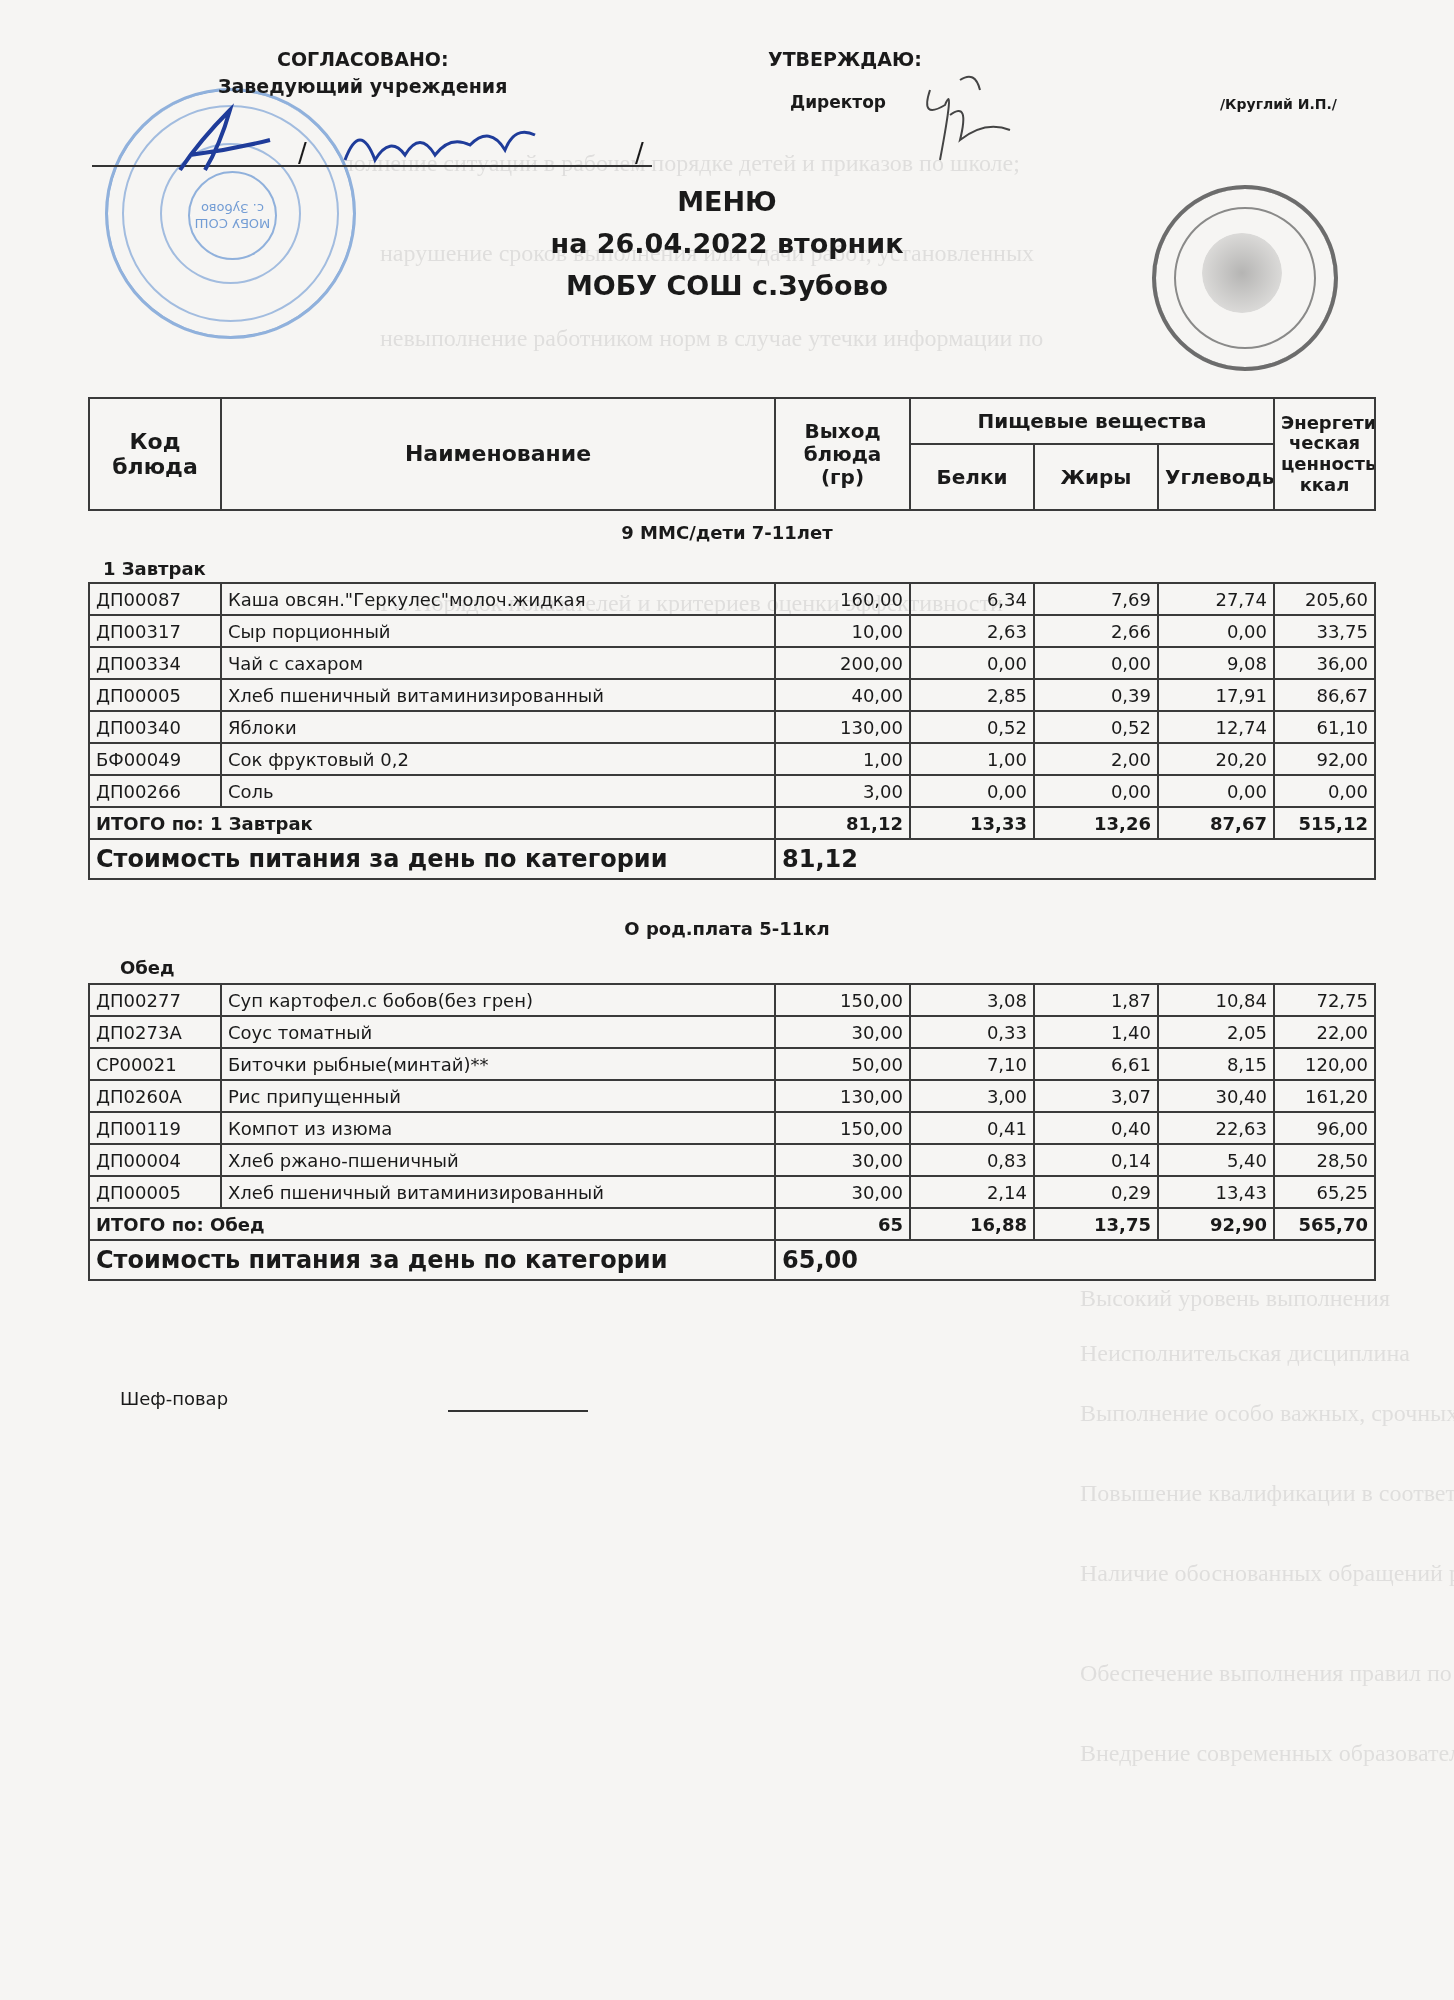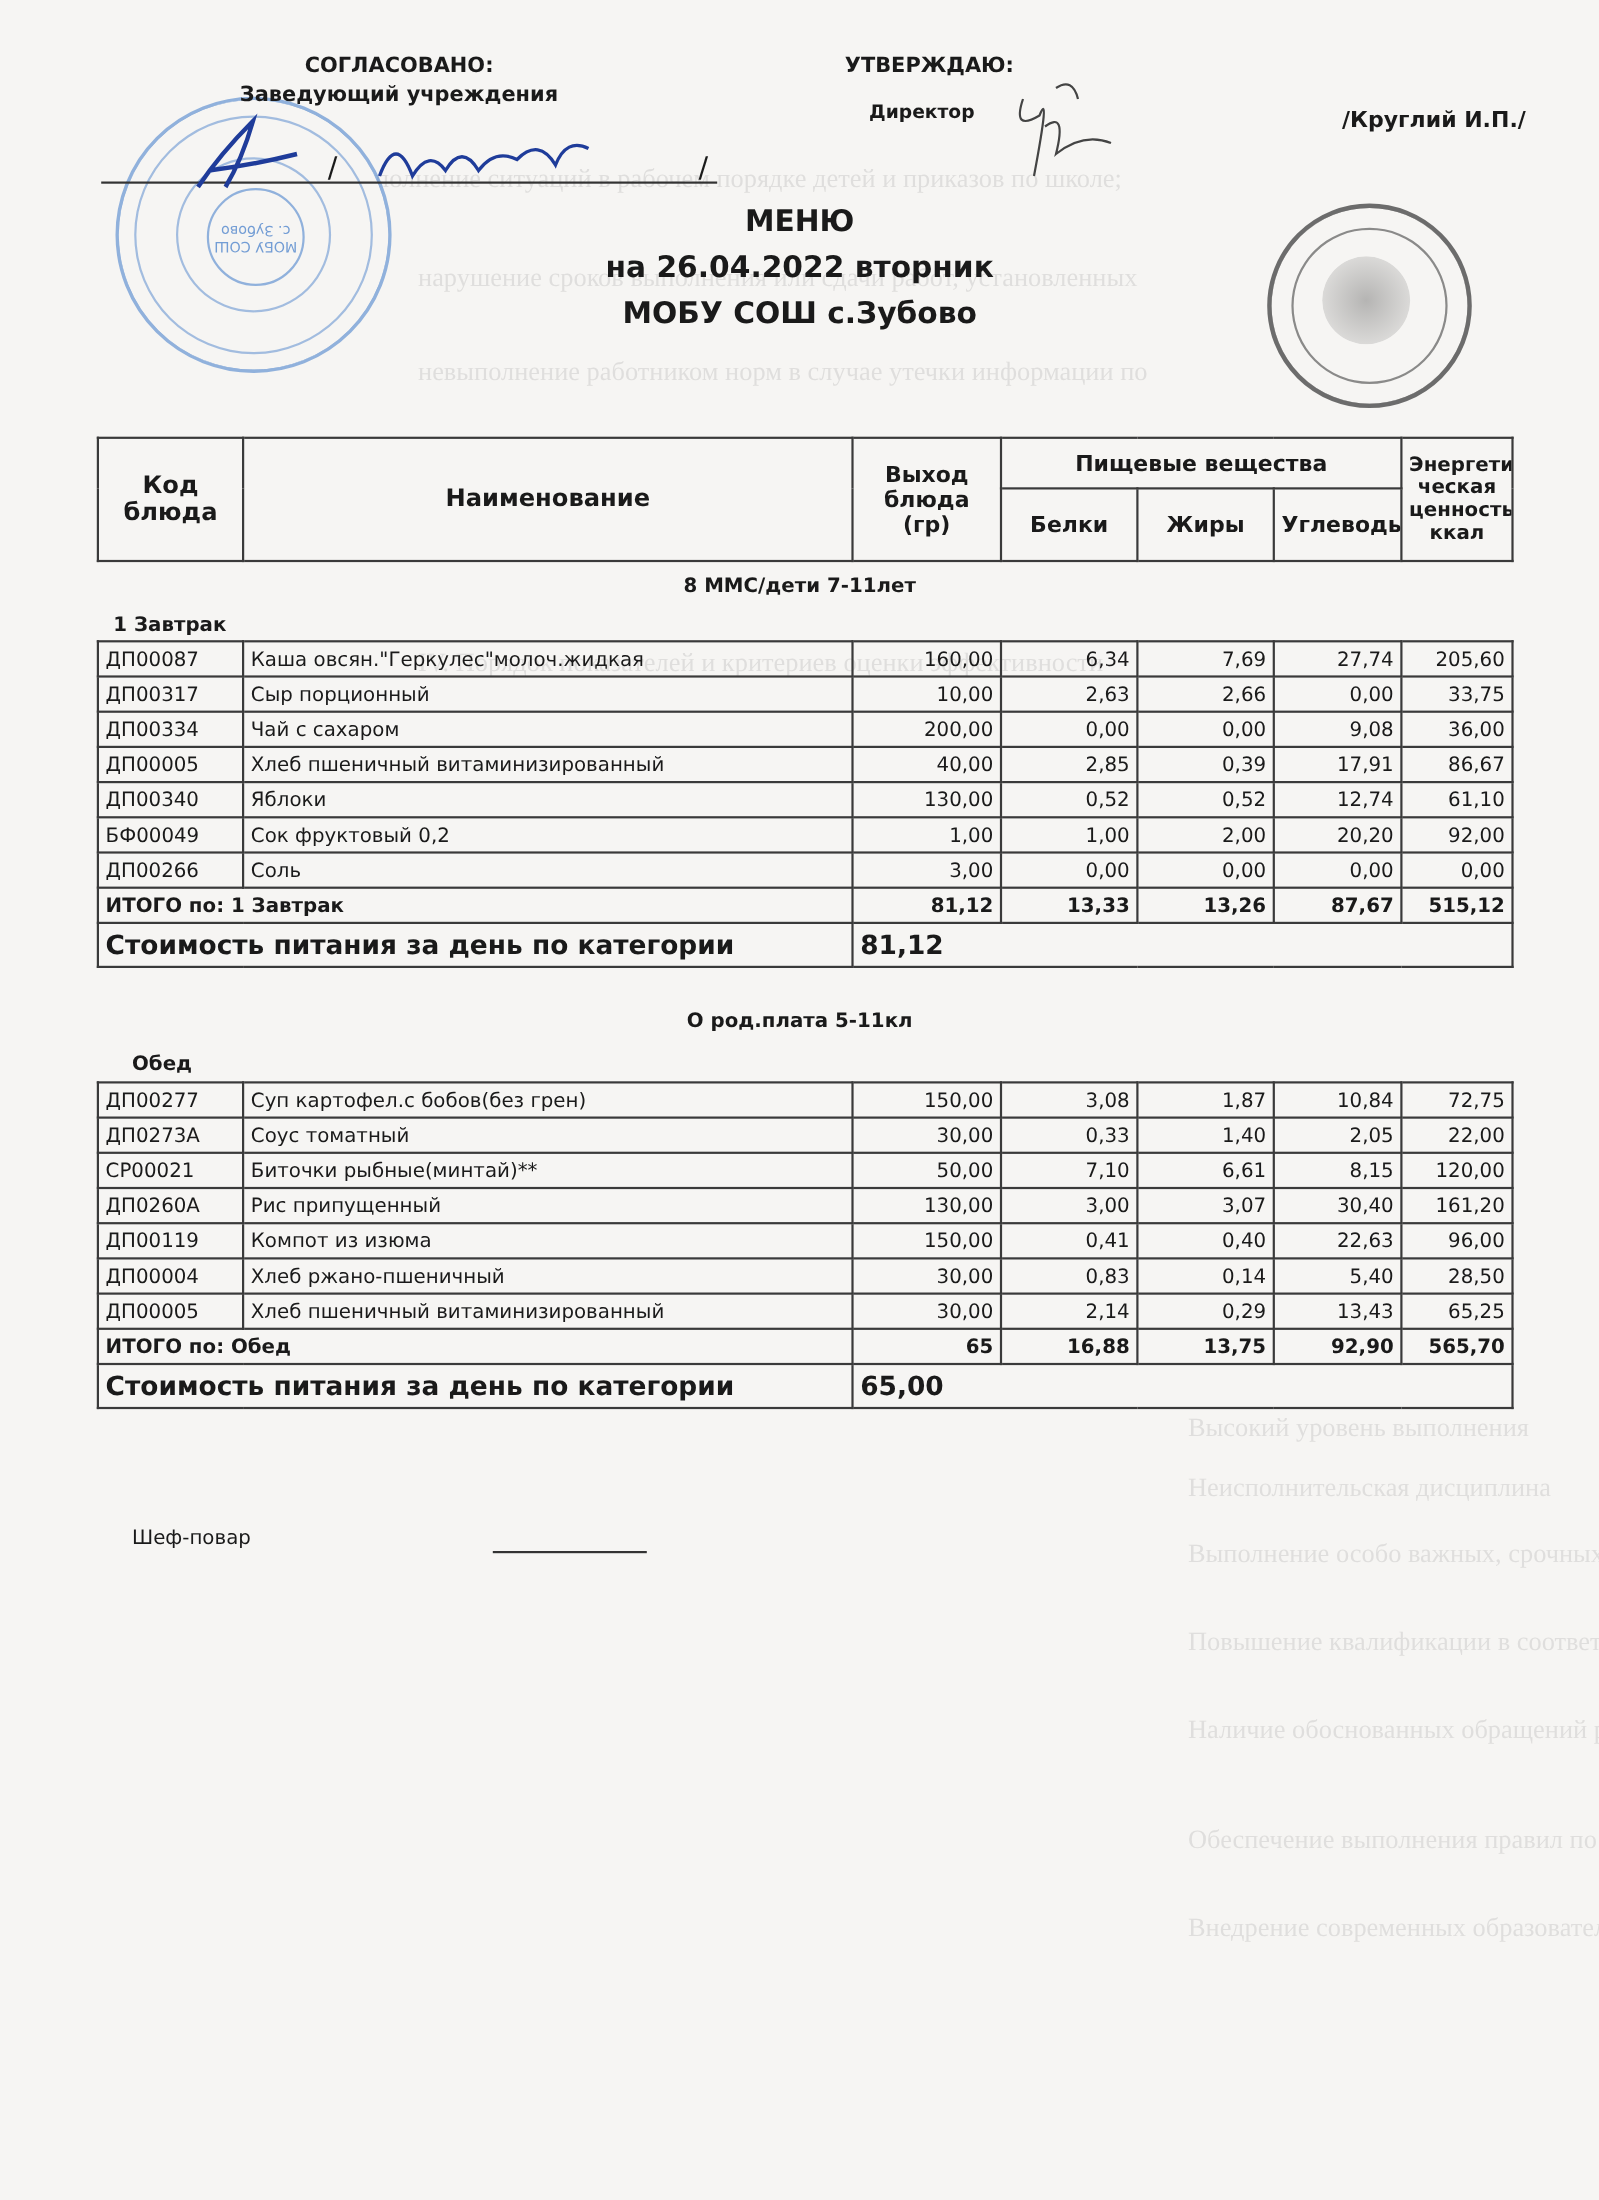--- a/index.html
+++ b/index.html
@@ -59,21 +59,21 @@
   <div class="inner">МОБУ СОШ с. Зубово</div>
 </div>
 <div class="stamp-right">
   <div class="emblem"></div>
 </div>
 
 <div class="hdr" style="left:277px;top:48px;">СОГЛАСОВАНО:</div>
 <div class="hdr" style="left:218px;top:75px;">Заведующий  учреждения</div>
 <div class="hdr" style="left:768px;top:48px;">УТВЕРЖДАЮ:</div>
 <div class="hdr" style="left:790px;top:92px;font-size:17px;">Директор</div>
-<div class="hdr" style="left:1220px;top:96px;font-size:20px;">/Круглий И.П./</div>
+<div class="hdr" style="left:1220px;top:96px;font-size:14px;">/Круглий И.П./</div>
 
 <div class="sig-line" style="left:92px;top:165px;width:560px;"></div>
 <div class="hdr" style="left:298px;top:138px;font-size:26px;font-weight:normal;">/</div>
 <div class="hdr" style="left:635px;top:138px;font-size:26px;font-weight:normal;">/</div>
 <svg class="sig" style="left:170px;top:100px;" width="120" height="80">
   <path d="M10 70 Q 30 40 60 10 Q 50 45 35 70 M20 55 Q 60 50 100 40" stroke="#1f3c9a" stroke-width="4" fill="none"></path>
 </svg>
 <svg class="sig" style="left:340px;top:115px;" width="210" height="60">
   <path d="M5 45 Q 20 5 35 45 Q 50 20 65 40 Q 80 15 95 40 Q 110 20 130 30 Q 150 10 165 35 Q 175 10 195 20" stroke="#1f3c9a" stroke-width="3" fill="none"></path>
 </svg>
@@ -104,21 +104,21 @@
     <th rowspan="2" style="white-space:normal;font-size:18px;">Энергети ческая ценность, ккал</th>
   </tr>
   <tr style="height:66px;">
     <th>Белки</th>
     <th>Жиры</th>
     <th>Углеводы</th>
   </tr>
 </tbody>
   </table>
 
-<div class="center-label" style="top:522px;">8 ММС/дети 7-11лет</div>
+<div class="center-label" style="top:522px;">9 ММС/дети 7-11лет</div>
 <div class="section-label" style="left:103px;top:558px;">1 Завтрак</div>
 
 <table class="menu" style="left:88px;top:582px;width:1286px;">
   <colgroup>
     <col style="width:132px">
       <col style="width:554px">
       <col style="width:135px">
     <col style="width:124px">
       <col style="width:124px">
       <col style="width:116px">

